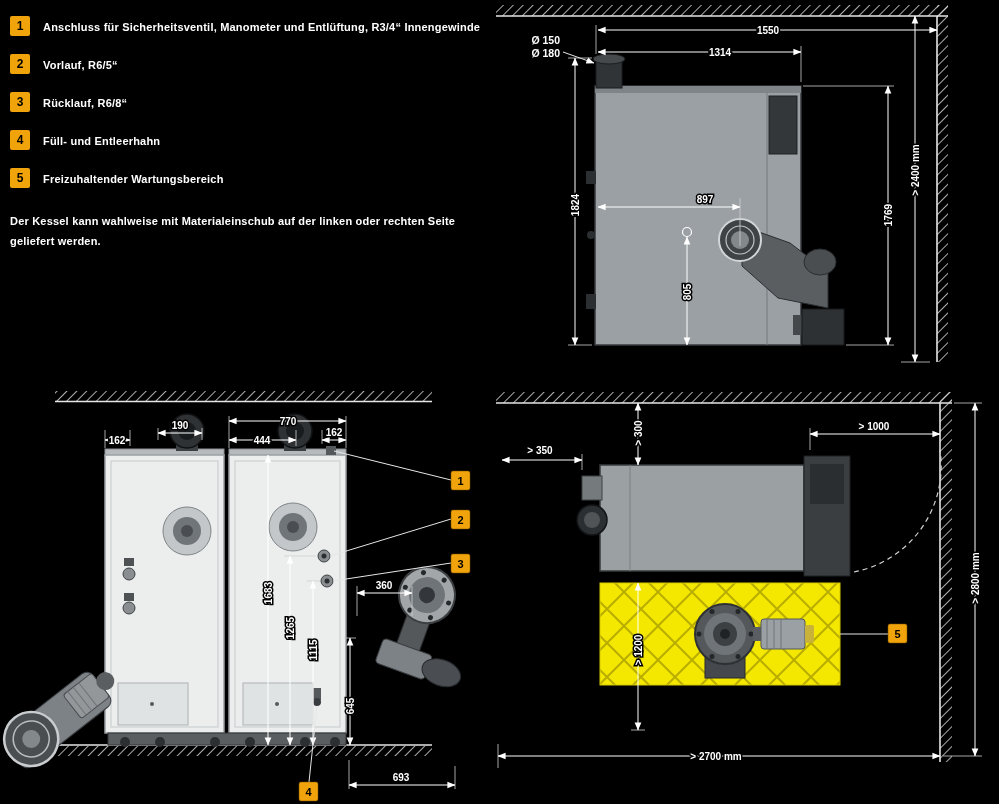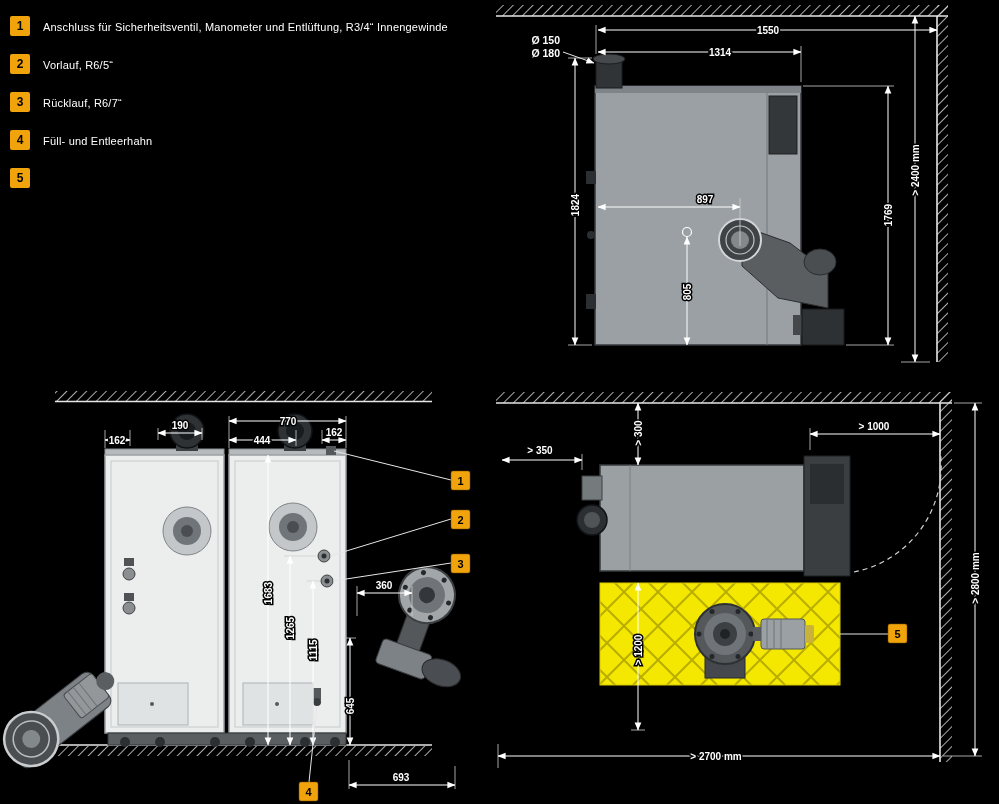--- a/index.html
+++ b/index.html
@@ -4,21 +4,21 @@
 <style>
   * { box-sizing: border-box; }
   html, body { margin:0; padding:0; background:#000; }
   .page { position:relative; width:999px; height:804px; background:#000000; overflow:hidden;
           font-family:"Liberation Sans", sans-serif; }
   .legend { position:absolute; left:10px; top:16px; width:474px; color:#fff; }
   .legend-row { display:flex; gap:13px; margin-bottom:18px; align-items:flex-start; }
   .badge { flex:0 0 auto; width:20px; height:20px; background:#F0A30A; color:#000;
            font-weight:700; font-size:12px; display:flex; align-items:center; justify-content:center;
            border-radius:2px; }
-  .legend-text { font-size:11px; font-weight:400; line-height:1.5; padding-top:3px; letter-spacing:.2px; }
+  .legend-text { font-size:11px; font-weight:700; line-height:1.5; padding-top:3px; letter-spacing:.2px; }
   .legend-note { margin-top:24px; font-size:11px; font-weight:700; line-height:1.8; width:452px; letter-spacing:.2px; color:#fff; }
   svg { position:absolute; display:block; }
   .svg-side  { left:488px; top:0; }
   .svg-front { left:0;   top:388px; }
   .svg-plan  { left:488px; top:388px; }
   .dim { font:700 10px "Liberation Sans", sans-serif; fill:#fff; stroke:#000; stroke-width:3px; paint-order:stroke; }
   .dia { font:700 10.5px "Liberation Sans", sans-serif; fill:#fff; }
   .dim-line { stroke:#fff; stroke-width:1; fill:none; }
   .ext-line { stroke:#cfcfcf; stroke-width:.8; fill:none; }
   .wall-line { stroke:#e6e6e6; stroke-width:1.6; fill:none; }
@@ -35,29 +35,31 @@
     <div class="legend-row">
       <span class="badge">1</span>
       <div class="legend-text">Anschluss für Sicherheitsventil, Manometer und Entlüftung, R3/4“ Innengewinde</div>
     </div>
     <div class="legend-row">
       <span class="badge">2</span>
       <div class="legend-text">Vorlauf, R6/5“</div>
     </div>
     <div class="legend-row">
       <span class="badge">3</span>
-      <div class="legend-text">Rücklauf, R6/7“</div>
+      <div class="legend-text">Rücklauf, R6/8“</div>
     </div>
     <div class="legend-row">
       <span class="badge">4</span>
       <div class="legend-text">Füll- und Entleerhahn</div>
     </div>
     <div class="legend-row">
       <span class="badge">5</span>
-    </div>
+      <div class="legend-text">Freizuhaltender Wartungsbereich</div>
+    </div>
+    <div class="legend-note">Der Kessel kann wahlweise mit Materialeinschub auf der linken oder rechten Seite geliefert werden.</div>
   </div>
 
   <svg class="svg-side" width="511" height="372">
     <defs>
       <pattern id="hatchA" width="7" height="7" patternUnits="userSpaceOnUse" patternTransform="rotate(45)">
         <line x1="0" y1="0" x2="0" y2="7" stroke="#d8d8d8" stroke-width="1.6"></line>
       </pattern>
       <marker id="arrA" viewBox="0 0 10 10" refX="9.5" refY="5" markerWidth="8" markerHeight="8" orient="auto-start-reverse" markerUnits="userSpaceOnUse">
         <path d="M0,0.8 L10,5 L0,9.2 Z" fill="#fff"></path>
       </marker>

